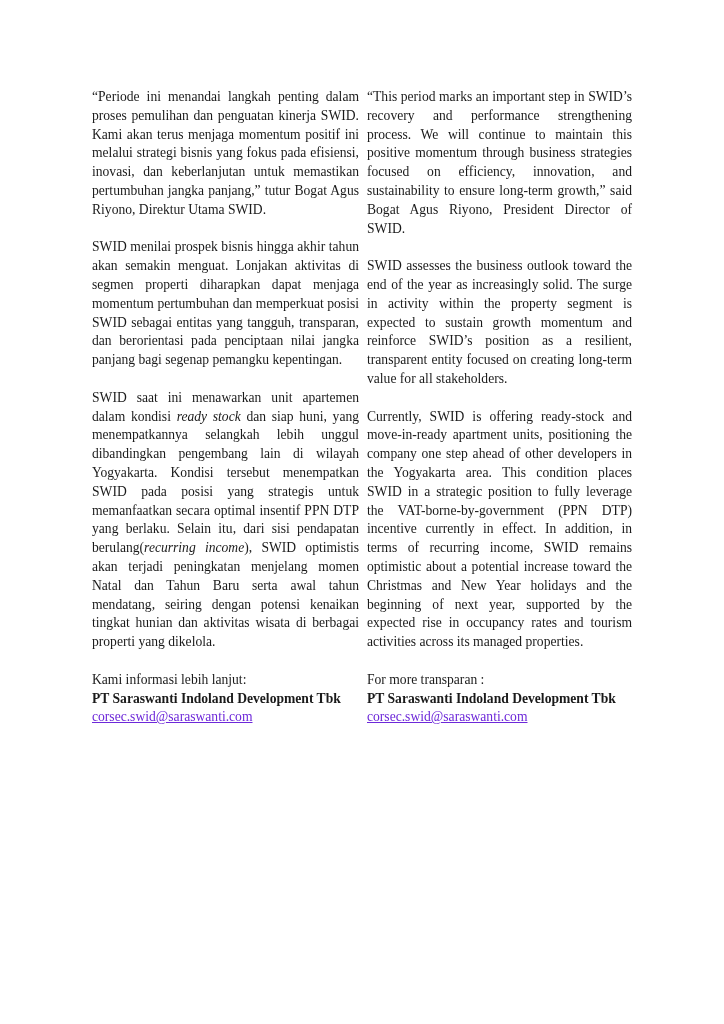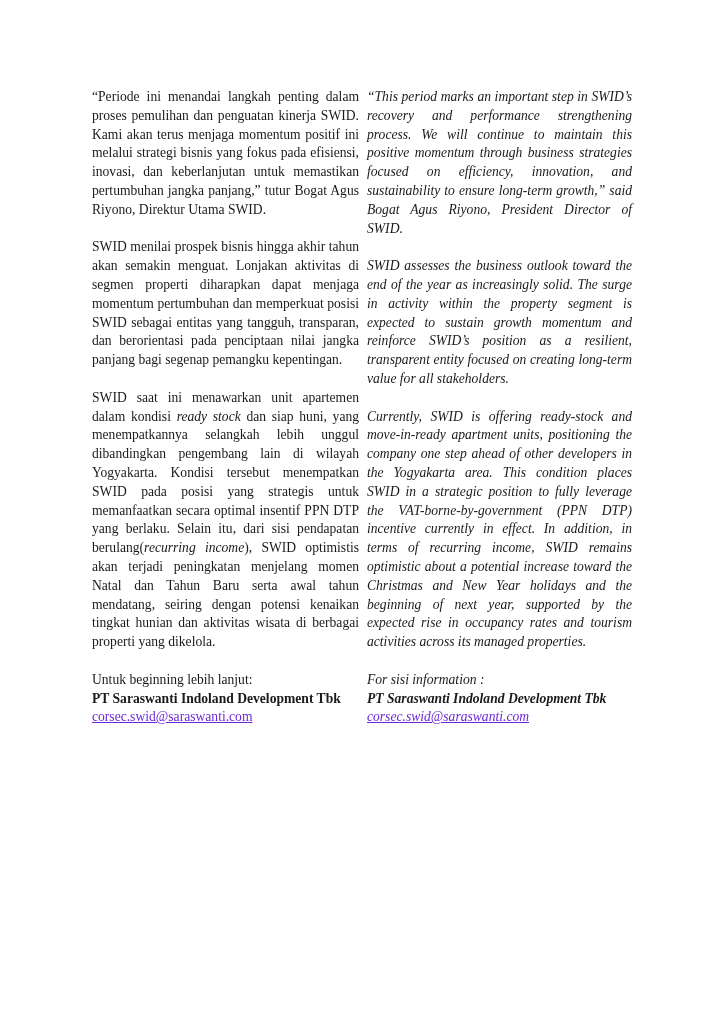--- a/index.html
+++ b/index.html
@@ -2,48 +2,48 @@
 <html><head>
 <meta charset="utf-8">
 <style>
   html, body { margin:0; padding:0; background:#ffffff; }
   body { width:724px; height:1024px; position:relative; overflow:hidden; }
   .page { position:absolute; left:0; top:0; width:724px; height:1024px; background:#fff; }
   .col { position:absolute; top:88px; width:267px;
          font-family:"Liberation Serif", "DejaVu Serif", serif;
          font-size:13.6px; line-height:18.8px; color:#1a1a1a; }
   .col-left { left:92px; }
-  .col-right { left:367px; width:265px; font-style:italic; }
+  .col-right { left:367px; width:265px; }
   .para { margin:0 0 18.8px 0; text-align:justify; text-align-last:left; }
   .contact-block { margin:0; }
   .contact-line { display:block; }
   .company { font-weight:bold; }
   .email { color:#6d28d9; text-decoration:underline; cursor:pointer; display:inline-block; }
   .em { font-style:italic;font-family:Liberation Serif, serif; }
 </style>
 </head>
 <body>
 
 <div class="page">
 
   <div class="col col-left">
     <p class="para"><span>“Periode ini menandai langkah penting dalam proses pemulihan dan penguatan kinerja SWID. Kami akan terus menjaga momentum positif ini melalui strategi bisnis yang fokus pada efisiensi, inovasi, dan keberlanjutan untuk memastikan pertumbuhan jangka panjang,” tutur Bogat Agus Riyono, Direktur Utama SWID.</span></p>
     <p class="para"><span>SWID menilai prospek bisnis hingga akhir tahun akan semakin menguat. Lonjakan aktivitas di segmen properti diharapkan dapat menjaga momentum pertumbuhan dan memperkuat posisi SWID sebagai entitas yang tangguh, transparan, dan berorientasi pada penciptaan nilai jangka panjang bagi segenap pemangku kepentingan.</span></p>
     <p class="para"><span>SWID saat ini menawarkan unit apartemen dalam kondisi </span><span class="em">ready stock</span><span> dan siap huni, yang menempatkannya selangkah lebih unggul dibandingkan pengembang lain di wilayah Yogyakarta. Kondisi tersebut menempatkan SWID pada posisi yang strategis untuk memanfaatkan secara optimal insentif PPN DTP yang berlaku. Selain itu, dari sisi pendapatan berulang(</span><span class="em">recurring income</span><span>), SWID optimistis akan terjadi peningkatan menjelang momen Natal dan Tahun Baru serta awal tahun mendatang, seiring dengan potensi kenaikan tingkat hunian dan aktivitas wisata di berbagai properti yang dikelola.</span></p>
     <div class="contact-block">
-      <span class="contact-line">Untuk beginning lebih lanjut:</span>
+      <span class="contact-line">Kami informasi lebih lanjut:</span>
       <span class="contact-line company">PT Saraswanti Indoland Development Tbk</span>
       <a class="email">corsec.swid@saraswanti.com</a>
     </div>
   </div>
 
   <div class="col col-right">
     <p class="para"><span>“This period marks an important step in SWID’s recovery and performance strengthening process. We will continue to maintain this positive momentum through business strategies focused on efficiency, innovation, and sustainability to ensure long-term growth,” said Bogat Agus Riyono, President Director of SWID.</span></p>
     <p class="para"><span>SWID assesses the business outlook toward the end of the year as increasingly solid. The surge in activity within the property segment is expected to sustain growth momentum and reinforce SWID’s position as a resilient, transparent entity focused on creating long-term value for all stakeholders.</span></p>
     <p class="para"><span>Currently, SWID is offering ready-stock and move-in-ready apartment units, positioning the company one step ahead of other developers in the Yogyakarta area. This condition places SWID in a strategic position to fully leverage the VAT-borne-by-government (PPN DTP) incentive currently in effect. In addition, in terms of recurring income, SWID remains optimistic about a potential increase toward the Christmas and New Year holidays and the beginning of next year, supported by the expected rise in occupancy rates and tourism activities across its managed properties.</span></p>
     <div class="contact-block">
-      <span class="contact-line">For sisi information :</span>
+      <span class="contact-line">For more transparan :</span>
       <span class="contact-line company">PT Saraswanti Indoland Development Tbk</span>
       <a class="email">corsec.swid@saraswanti.com</a>
     </div>
   </div>
 
 </div>
 
 </body></html>

